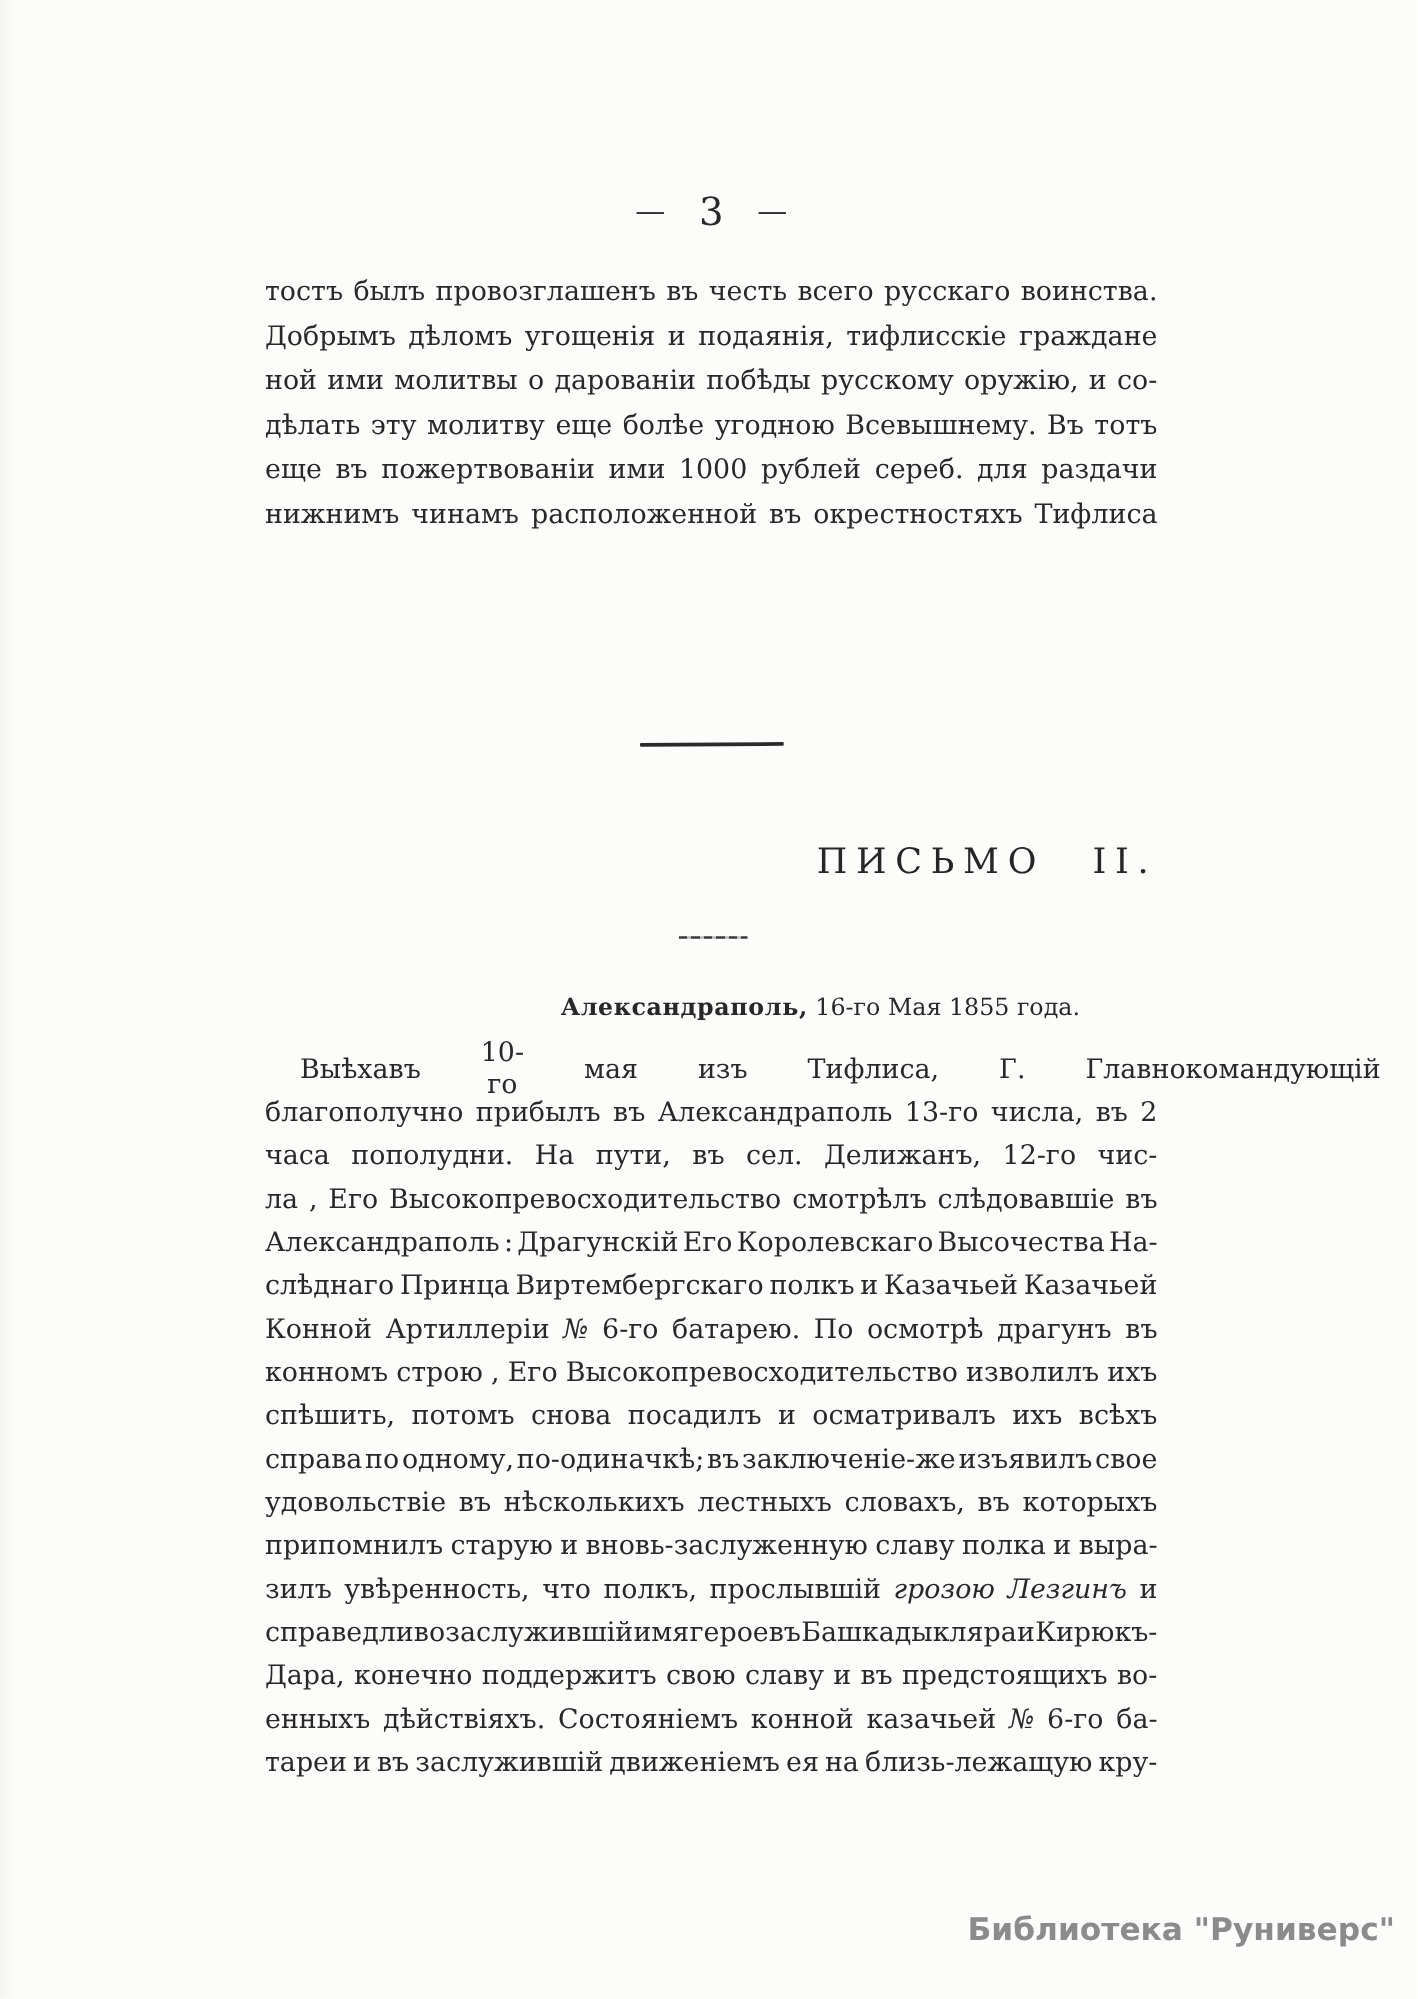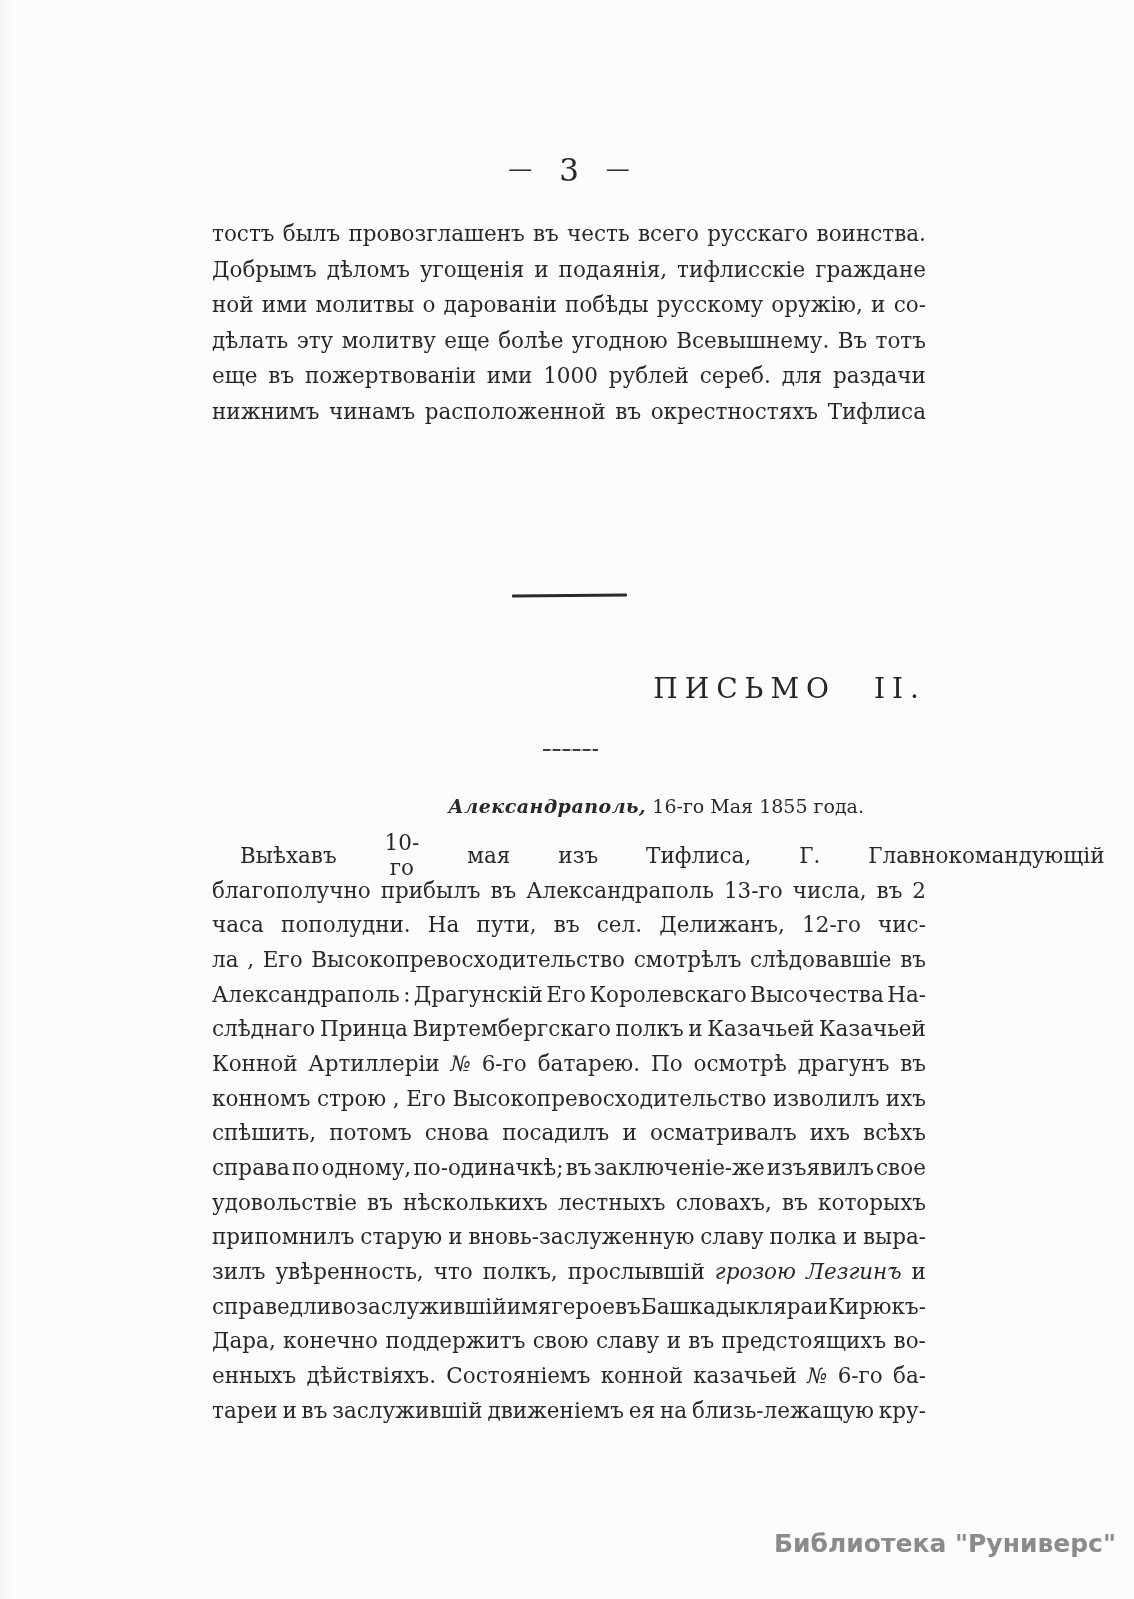--- a/index.html
+++ b/index.html
@@ -41,21 +41,21 @@
   .letter-title{
     position:absolute;top:675px;left:212px;width:714px;
     text-align:right;font-size:28px;line-height:1;
     letter-spacing:7px;word-spacing:22px;color:#262626;
   }
   
   .dateline{
     position:absolute;top:795px;left:212px;width:652px;
     text-align:right;font-size:19px;line-height:1.2;white-space:nowrap;
   }
-  .dateline .place{font-weight:bold;letter-spacing:.5px;font-style:italic;}
+  .dateline .place{font-weight:bold;letter-spacing:.5px;}
   
   .watermark{
     position:absolute;top:1530px;left:774px;
     font-family:"DejaVu Sans","Liberation Sans",sans-serif;
     font-weight:bold;font-size:25px;line-height:1.1;color:#8b8b8d;
     white-space:nowrap;
   }
 </style>
 </head>
 <body>

